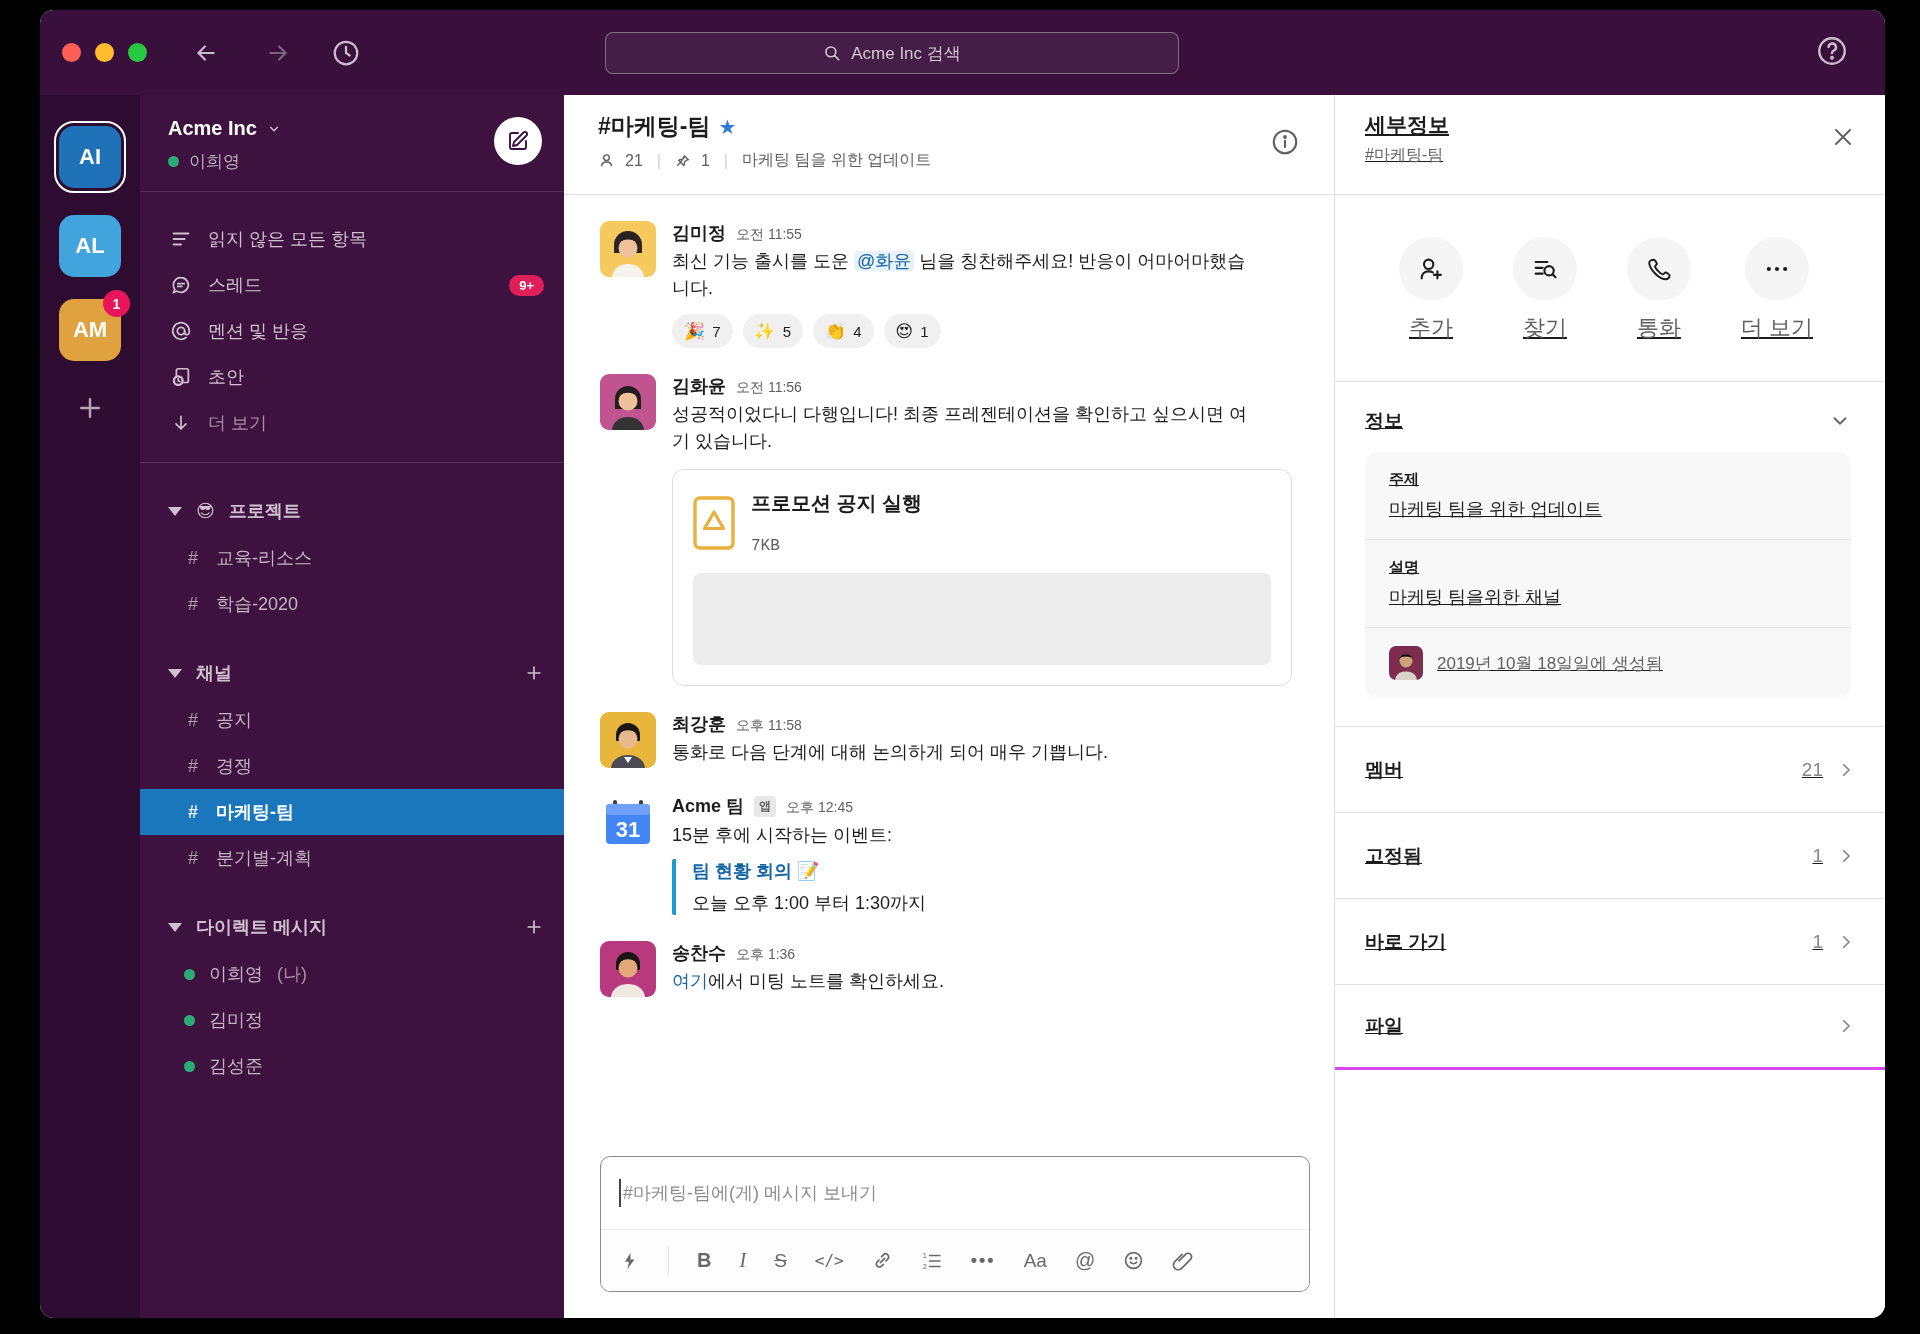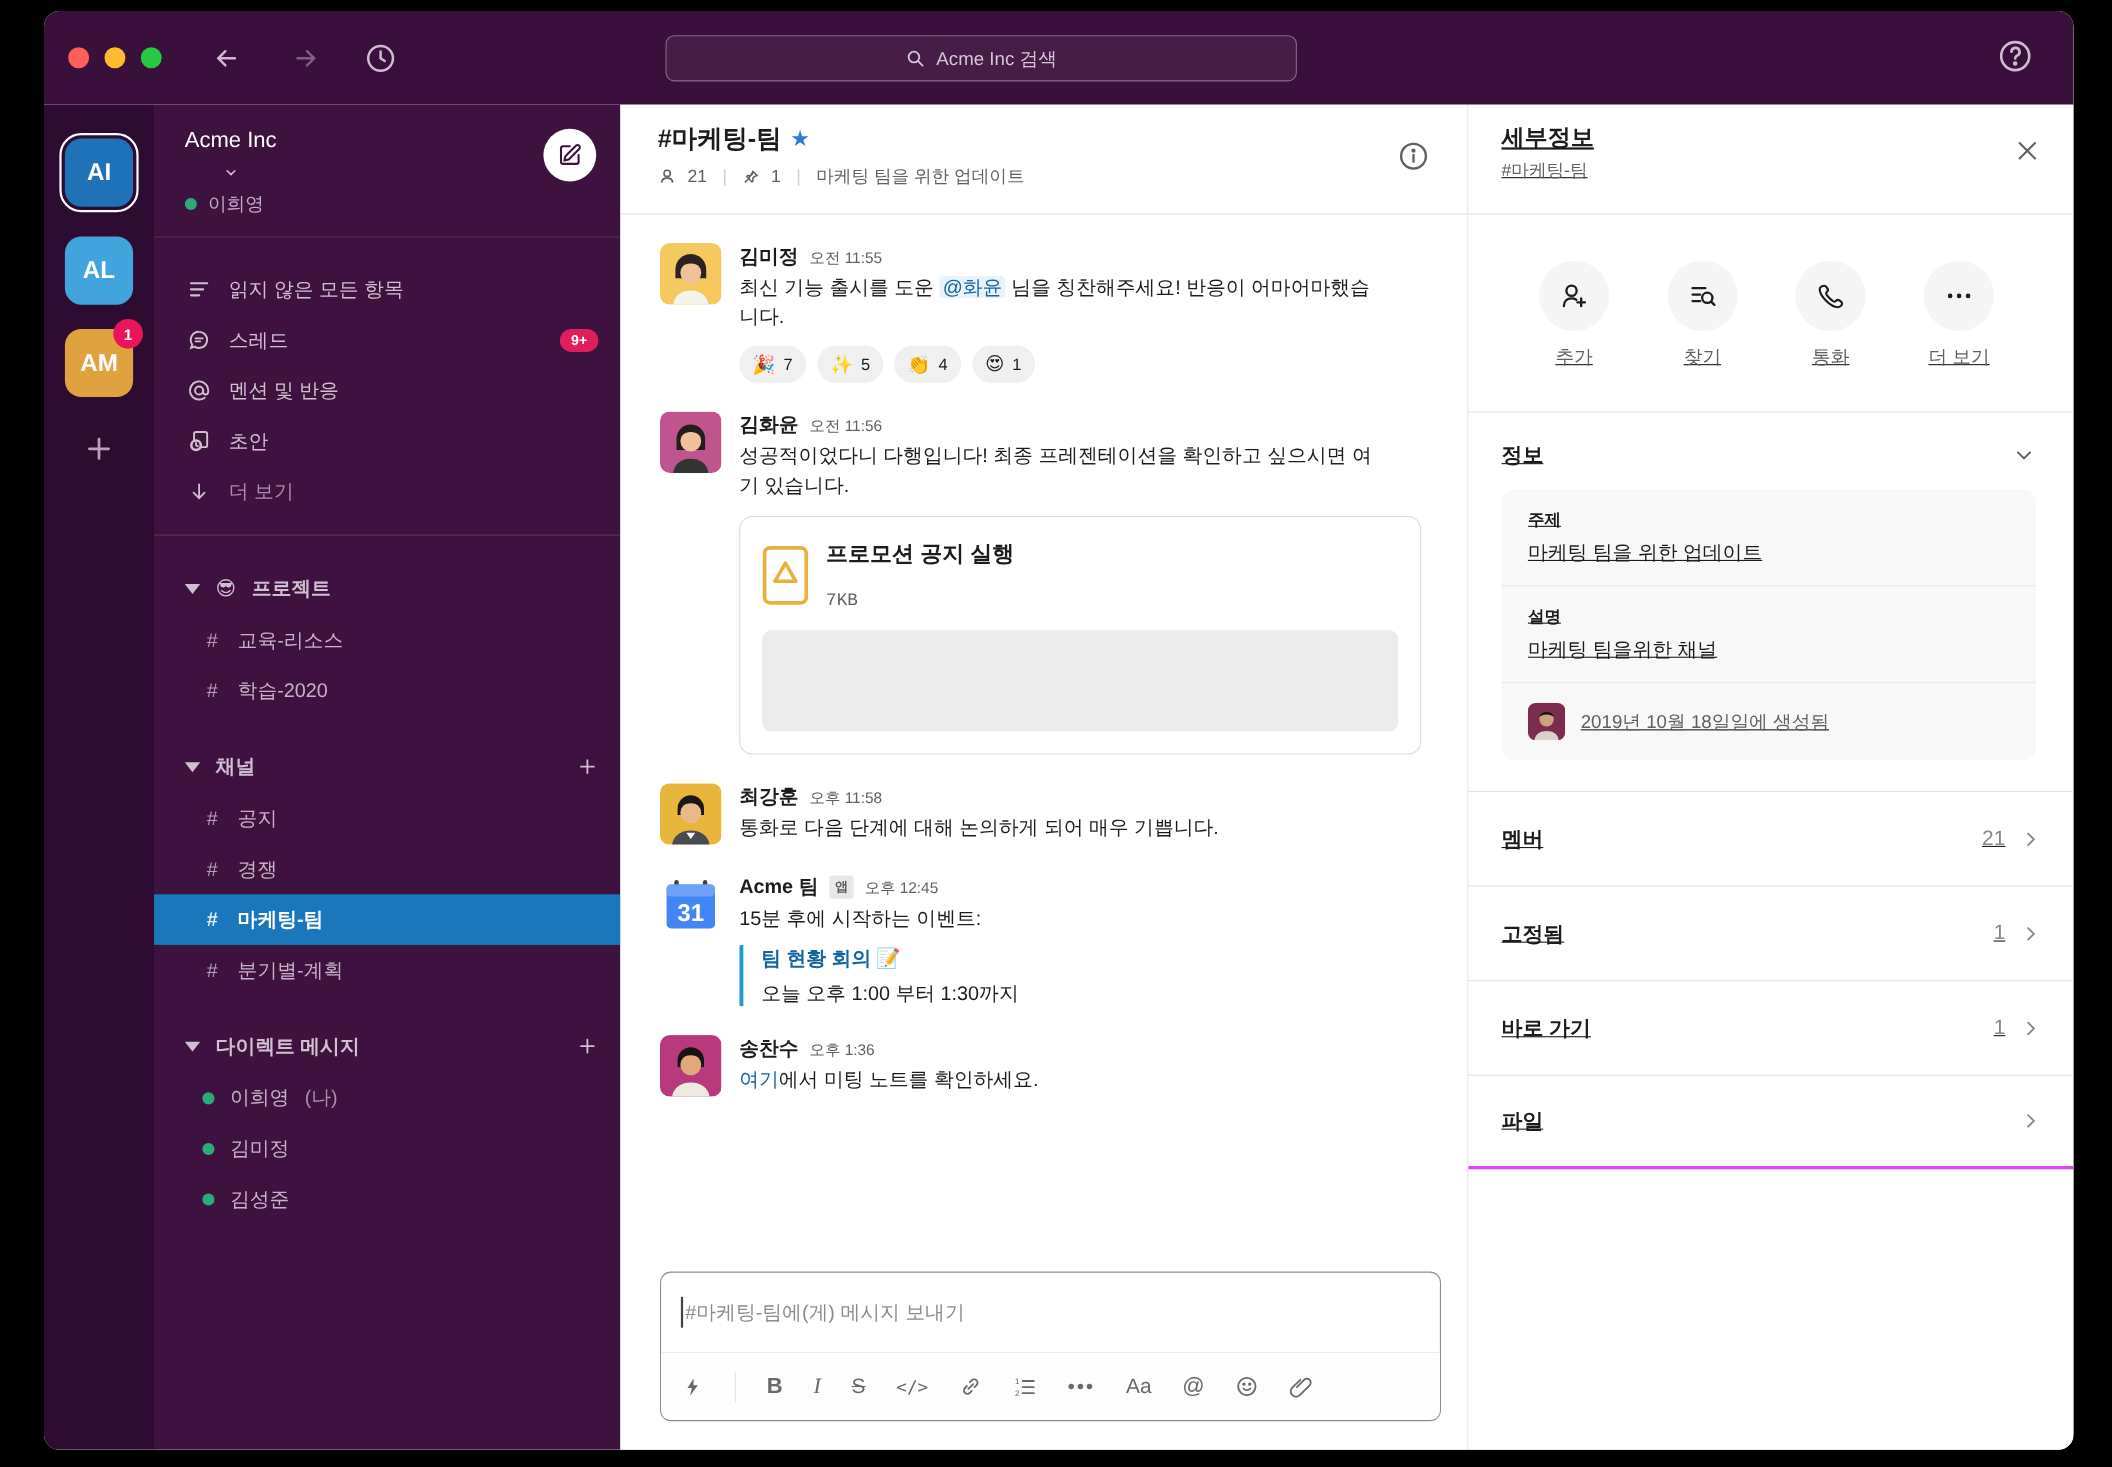--- a/index.html
+++ b/index.html
@@ -25,21 +25,21 @@
   .ws-wrap { position:relative; }
   .ws { width:62px; height:62px; border-radius:15px; display:flex; align-items:center; justify-content:center; color:#fff; font-weight:bold; font-size:22px; }
   .ws-sel { border:2px solid #fff; border-radius:20px; padding:3px; }
   .ws.blue{background:#1f72b8;} .ws.sky{background:#41a4dd;} .ws.amber{background:#e0a23e;}
   .ws-badge { position:absolute; top:-9px; right:-9px; min-width:27px; height:27px; border-radius:14px; background:#e8155a; color:#fff; font-size:14px; font-weight:bold; display:flex; align-items:center; justify-content:center; padding:0 7px; }
   .rail-add { color:#b9a3ba; margin-top:10px; }
 
   
   .sidebar { width:424px; background:#3e123f; color:#cfc0cf; display:flex; flex-direction:column; }
   .sb-head { padding:22px 22px 18px 28px; border-bottom:1px solid rgba(255,255,255,.12); display:flex; justify-content:space-between; }
-  .sb-head-title { color:#fff; font-weight:normal; font-size:20px; display:flex; align-items:center; gap:10px;flex-direction:column; }
+  .sb-head-title { color:#fff; font-weight:bold; font-size:20px; display:flex; align-items:center; gap:10px; }
   .sb-user { margin-top:10px; display:flex; align-items:center; gap:10px; font-size:17px; color:#bfaec0; }
   .dot { width:11px; height:11px; border-radius:50%; background:#2bac76; }
   .compose { width:48px; height:48px; border-radius:50%; background:#fff; color:#3e123f; display:flex; align-items:center; justify-content:center; }
   .sb-scroll { padding-top:24px; overflow:hidden; }
   .srow { height:46px; display:flex; align-items:center; padding:0 20px 0 28px; font-size:18px; gap:14px; }
   .srow .ic { width:26px; display:flex; justify-content:center; color:#cfc0cf; flex:none; }
   .srow .spacer { flex:1; }
   .badge { background:#e01e5a; color:#fff; font-size:13px; font-weight:bold; border-radius:11px; padding:3px 10px; }
   .srow.muted { color:#a98fa9; }
   .sb-div { border-top:1px solid rgba(255,255,255,.13); margin:16px 0 24px; }
@@ -102,21 +102,21 @@
 
   
   .details { width:550px; background:#fff; display:flex; flex-direction:column;text-decoration:underline; }
   .dt-head { height:100px; border-bottom:1px solid #e2e2e2; padding:16px 30px 0 30px; position:relative; }
   .dt-title { font-weight:bold; font-size:21px; }
   .dt-sub { color:#616061; font-size:16px; margin-top:6px; }
   .dt-close { position:absolute; right:30px; top:30px; color:#616061; }
   .dt-actions { display:flex; justify-content:space-between; padding:42px 72px 38px 64px; border-bottom:1px solid #e2e2e2; }
   .act { display:flex; flex-direction:column; align-items:center; gap:12px; }
   .act-circle { width:64px; height:64px; border-radius:50%; background:#f5f5f5; display:flex; align-items:center; justify-content:center; color:#1d1c1d; }
-  .act-label { color:#616061; font-size:17px;text-align:right; }
+  .act-label { color:#616061; font-size:22px;text-align:right; }
   .info-head { display:flex; align-items:center; justify-content:space-between; padding:26px 34px 18px 30px; }
   .info-title { font-weight:bold; font-size:19px; }
   .chev { color:#616061; }
   .info-card { margin:0 34px 0 30px; background:#f8f8f8; border-radius:12px; overflow:hidden; }
   .ic-row { padding:18px 24px; }
   .ic-label { font-weight:bold; font-size:15px; margin-bottom:8px; }
   .ic-value { font-size:18px; }
   .ic-div { border-top:1px solid #e6e6e6; }
   .ic-created { display:flex; align-items:center; gap:14px; padding:18px 24px; color:#616061; font-size:17px; }
   .mini-av { width:34px; height:34px; border-radius:7px; overflow:hidden; flex:none; }

